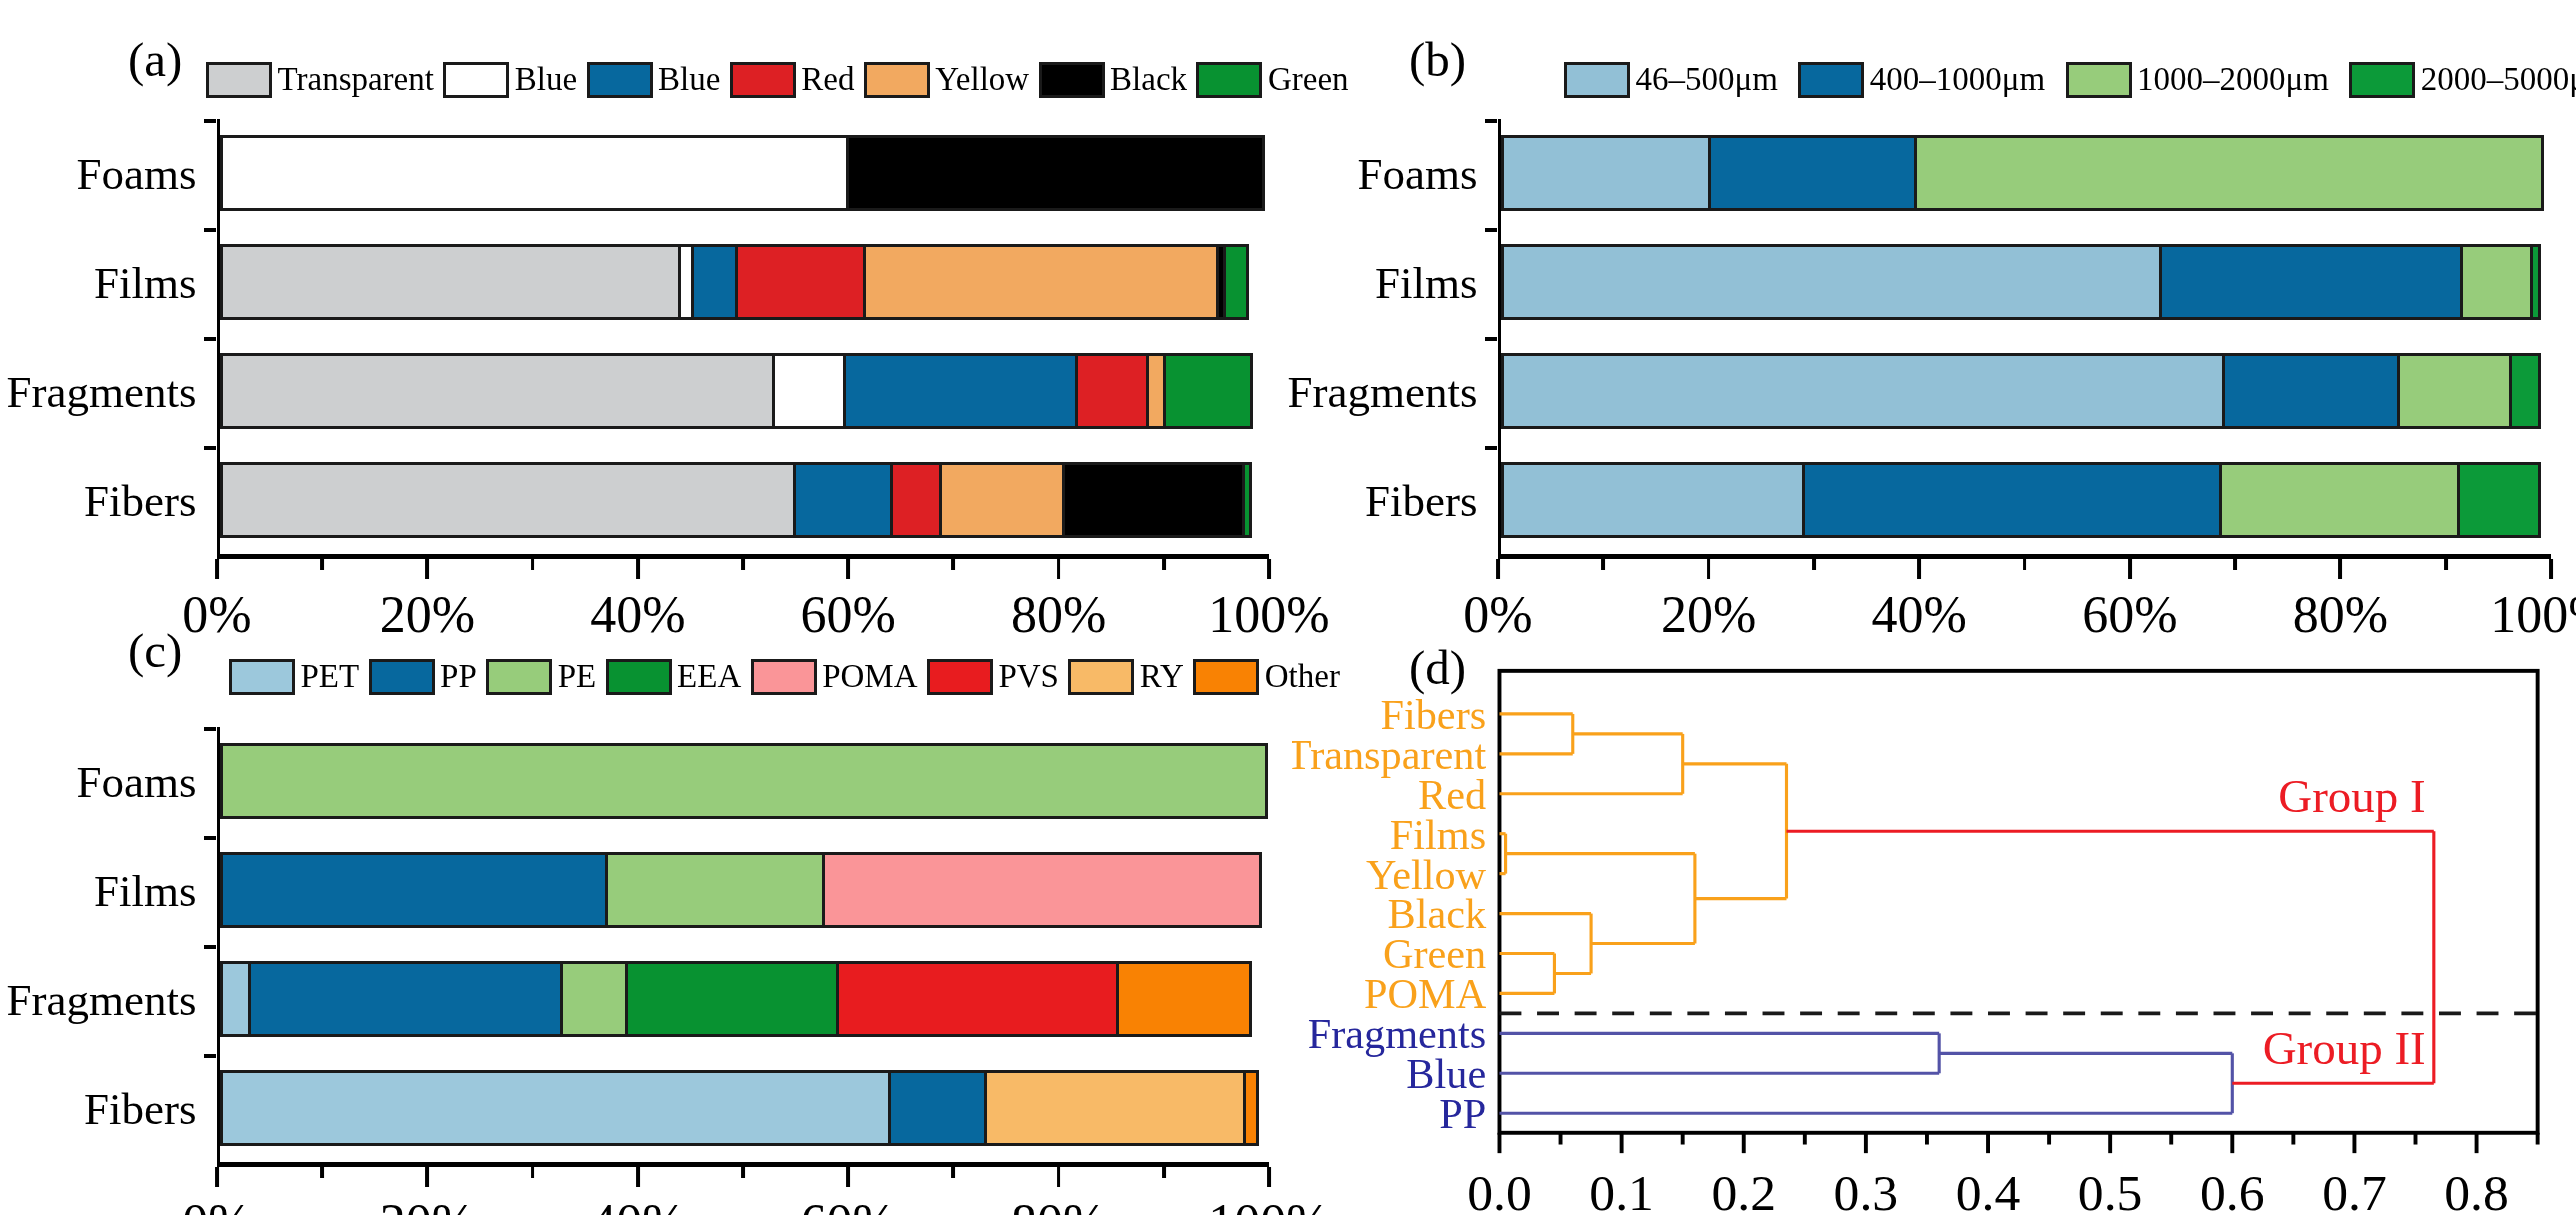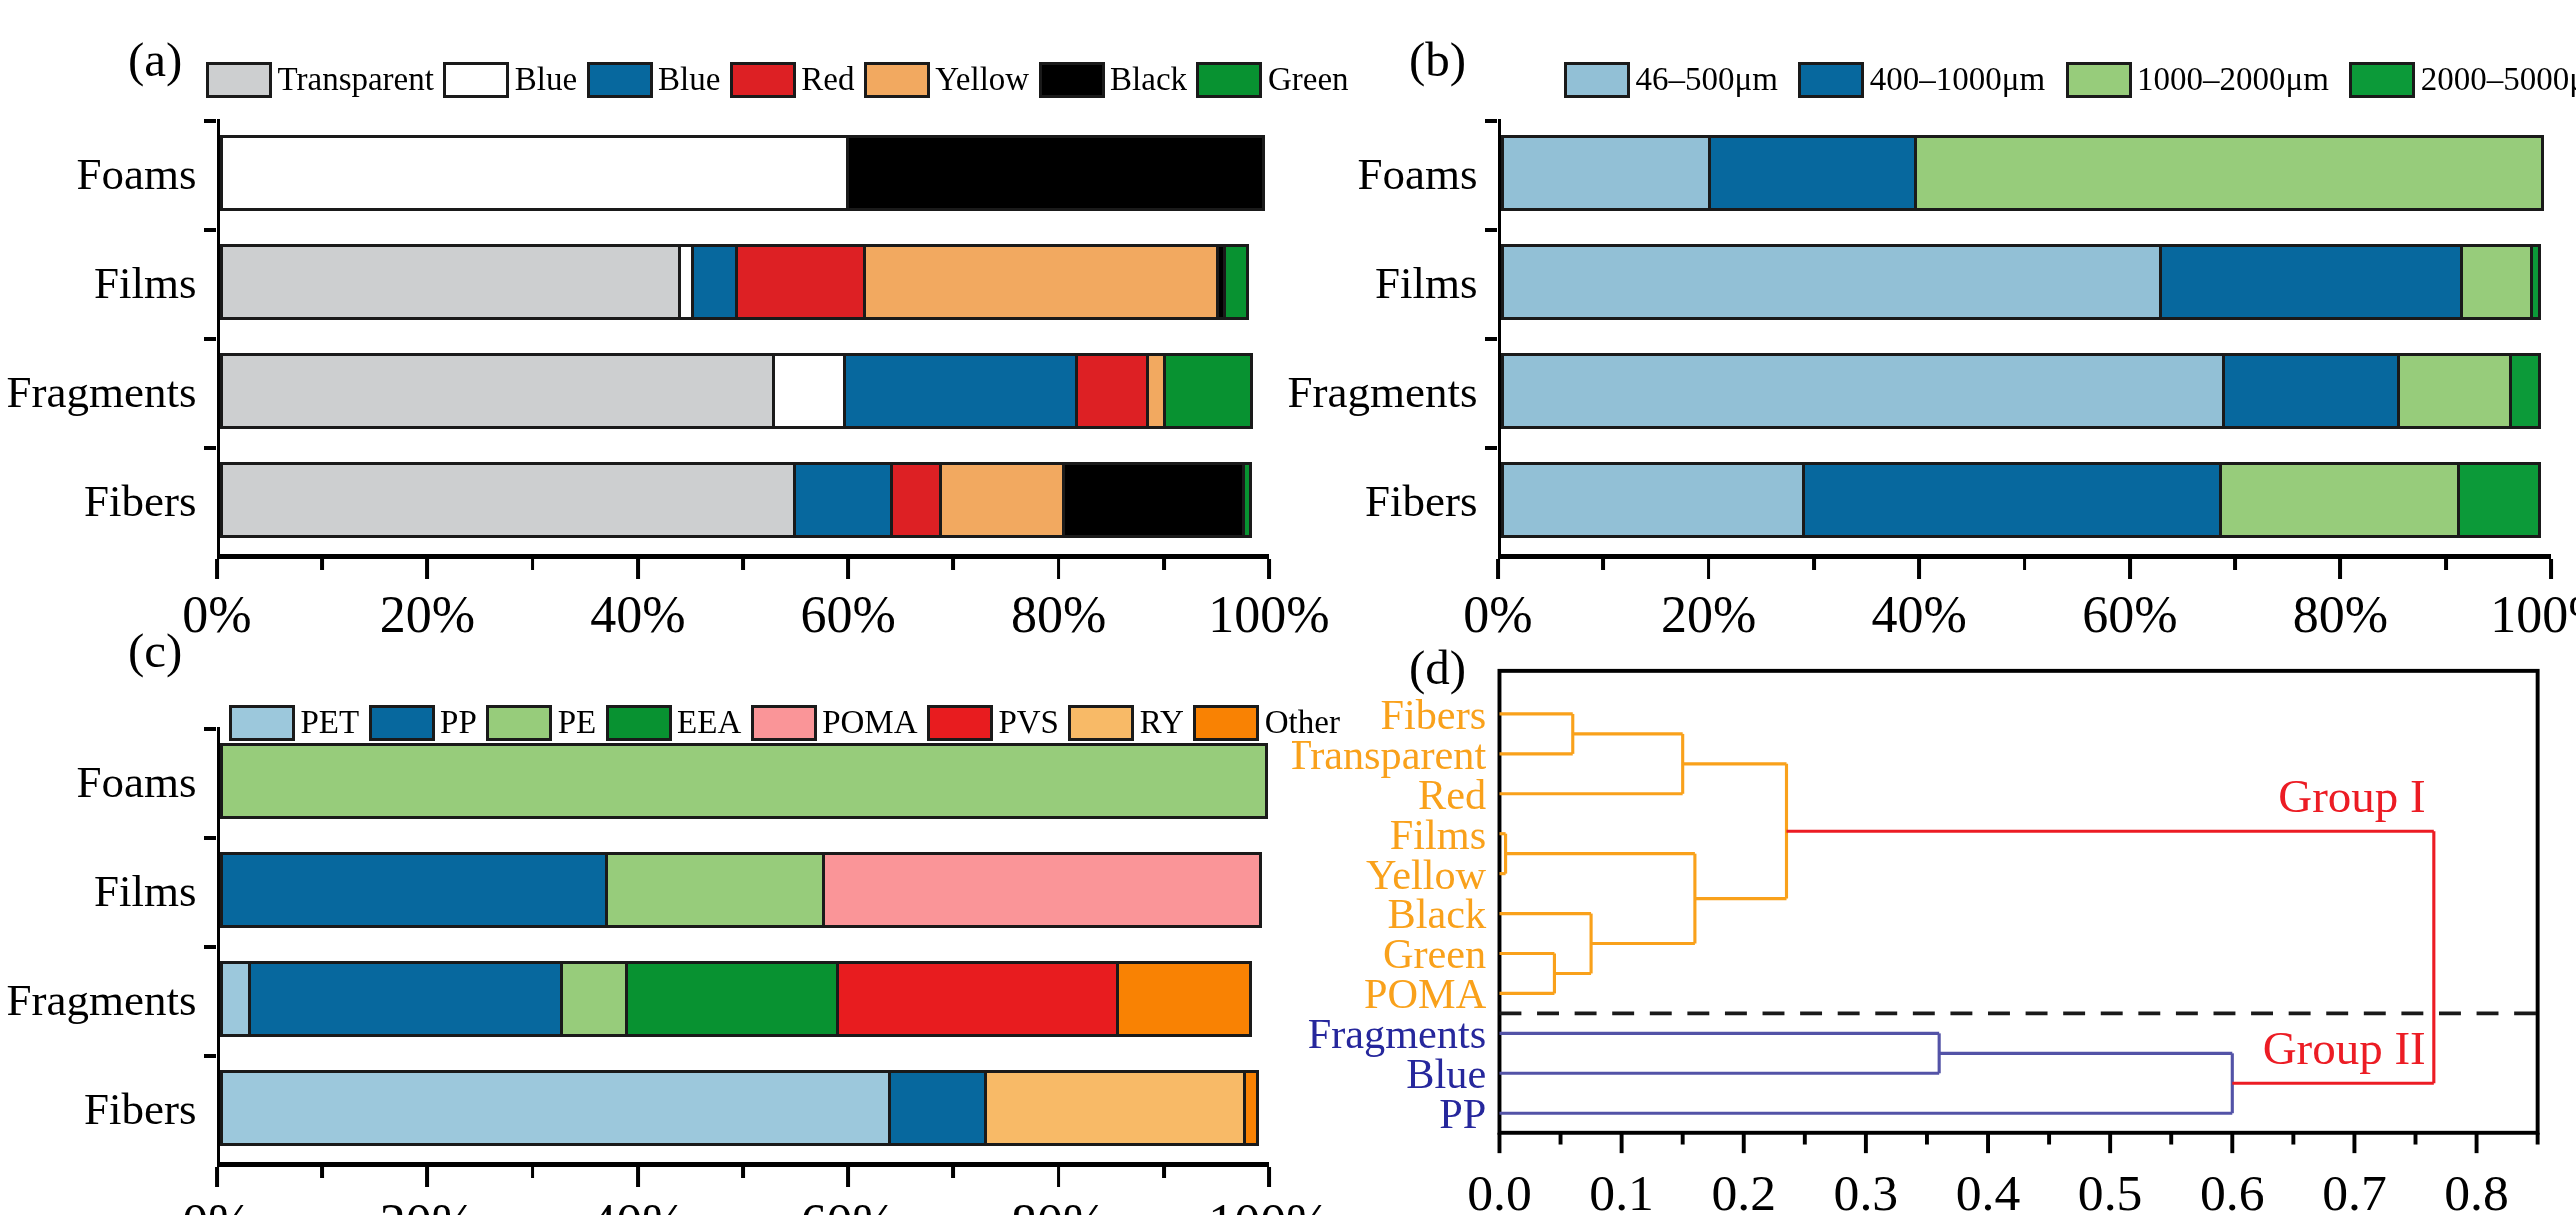--- a/index.html
+++ b/index.html
@@ -11,21 +11,21 @@
   #panel-c{left:0;top:608px;width:1292px;height:608px;}
   #panel-d{left:1292px;top:608px;width:1284px;height:608px;}
   .panel-letter{position:absolute;font-size:49px;color:#000;}
   #panel-a .panel-letter{left:128px;top:31px;}
   #panel-b .panel-letter{left:117px;top:31px;}
   #panel-c .panel-letter{left:128px;top:14px;}
   #panel-d .panel-letter{left:117px;top:31px;}
   .legend{position:absolute;display:flex;align-items:center;font-size:33px;color:#000;white-space:nowrap;}
   #panel-a .legend{left:206px;top:61px;gap:9.4px;}
   #panel-b .legend{left:272px;top:61px;gap:20.4px;}
-  #panel-c .legend{left:229px;top:50px;gap:9.4px;margin-top:46px;}
+  #panel-c .legend{left:229px;top:50px;gap:9.4px;}
   .litem{display:flex;align-items:center;gap:5.5px;}
   .sw{width:66px;height:36px;border:3.1px solid #1a1a1a;box-sizing:border-box;flex:none;}
   .plot{position:absolute;border-left:3.9px solid #000;}
   #panel-a .plot{left:217px;top:119px;width:1048px;height:435px;}
   #panel-b .plot{left:206px;top:119px;width:1049px;height:435px;}
   #panel-c .plot{left:217px;top:119px;width:1048px;height:435px;}
   .row{position:relative;height:109px;text-align:center;}
   .cat{position:absolute;right:100%;margin-right:23.5px;top:50%;transform:translateY(-50%);
        font-size:45px;color:#000;white-space:nowrap;}
   .bar{position:absolute;left:0;top:16.4px;height:76px;width:100%;display:flex;}

